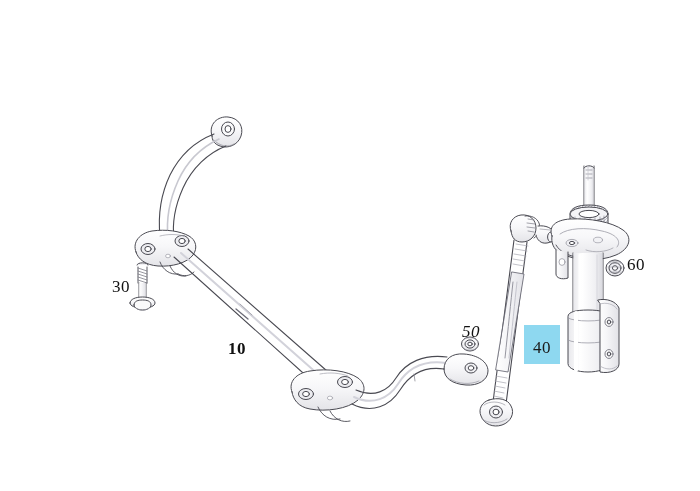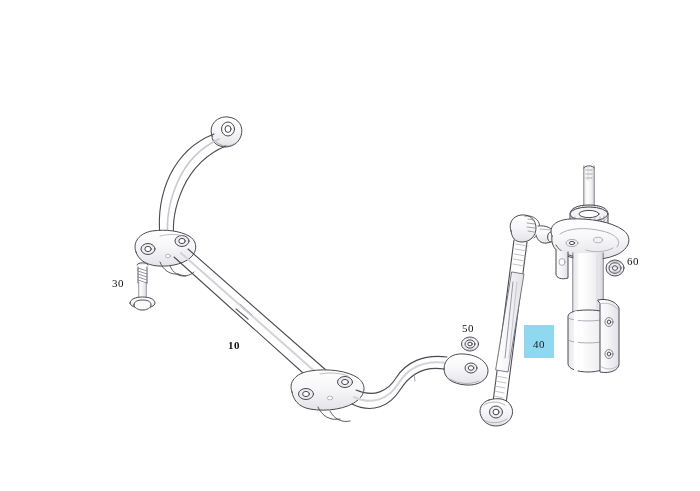--- a/index.html
+++ b/index.html
@@ -23,21 +23,21 @@
     position: absolute;
     left: 0;
     top: 0;
     width: 700px;
     height: 491px;
     display: block;
   }
   .callout {
     position: absolute;
     font-family: "Liberation Serif", serif;
-    font-size: 11px;
+    font-size: 17px;
     font-weight: 400;
     color: #111111;
     letter-spacing: 0.5px;
     line-height: 1;
     white-space: nowrap;
     user-select: none;
   }
   .callout.highlighted {
     background: #8ed8f0;
     padding: 14px 9px 8px 9px;
@@ -283,19 +283,19 @@
         </g>
       </g>
 
     </g>
   </svg>
 
   <div class="callout" style="left:112px; top:278px;">30</div>
 
   <div class="callout" style="left:228px; top:340px;font-weight:bold;">10</div>
 
-  <div class="callout" style="left:462px; top:323px;">50</div>
+  <div class="callout" style="left:462px; top:323px;font-style:italic;">50</div>
 
   <div class="callout highlighted" style="left:524px; top:325px;">40</div>
 
   <div class="callout" style="left:627px; top:256px;">60</div>
 
 </div>
 
 </body></html>

